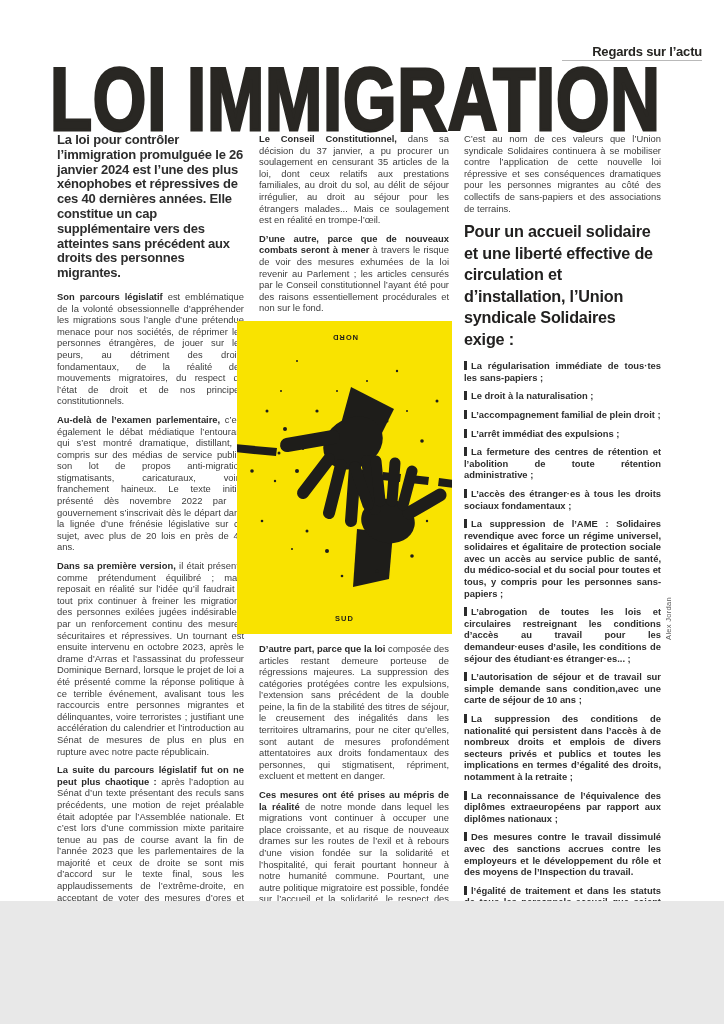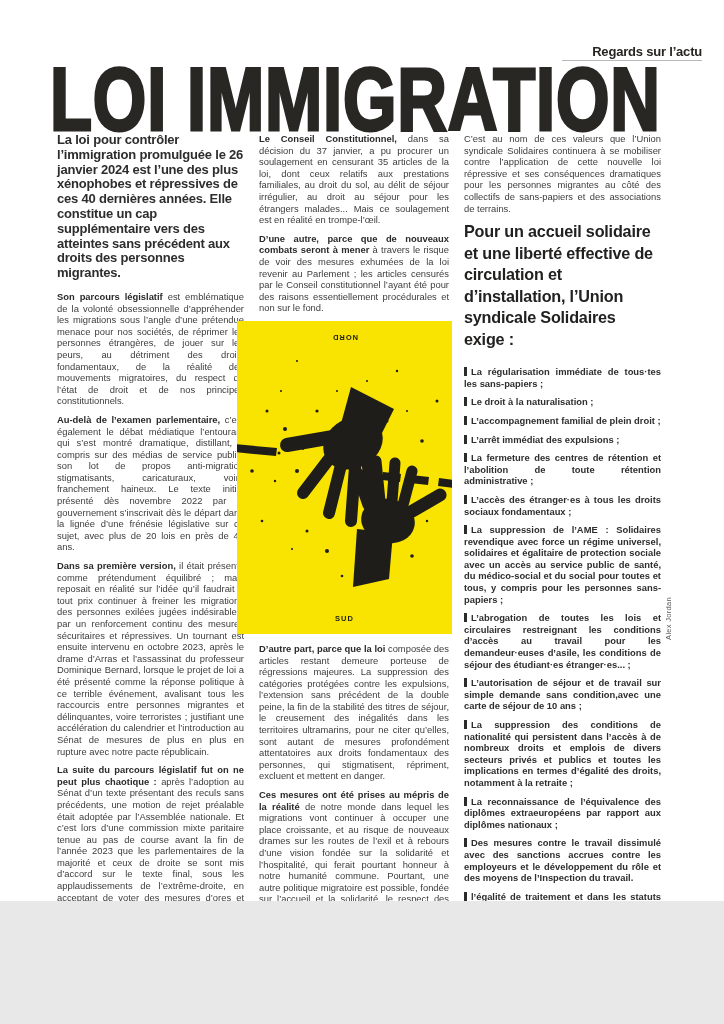--- a/index.html
+++ b/index.html
@@ -38,21 +38,21 @@
   }
   .illu svg { position:absolute; left:0; top:0; }
   .illu-label {
     position:absolute; left:50%; transform:translateX(-50%);
     font-size:7.5px; font-weight:bold; color:#1e1d1a; letter-spacing:1px;
   }
   .illu-label.nord { top:12px; transform:translateX(-50%) rotate(180deg); }
   .illu-label.sud  { bottom:11px; }
   .exige-heading {
     font-size:16.2px; line-height:21.5px; font-weight:bold; color:#222120;
-    letter-spacing:-0.2px; margin:7px 0 16px 0;
+    letter-spacing:-0.2px; margin:7px 0 10px 0;
   }
   .demand {
     font-size:9.4px; line-height:11.6px; font-weight:bold; color:#2e2e2e;
     text-align:justify; margin-bottom:7px;
   }
   .dbar {
     display:inline-block; width:3px; height:9px; background:#2b2b2b;
     margin-right:4px; vertical-align:-1px;
   }
   .credit {

